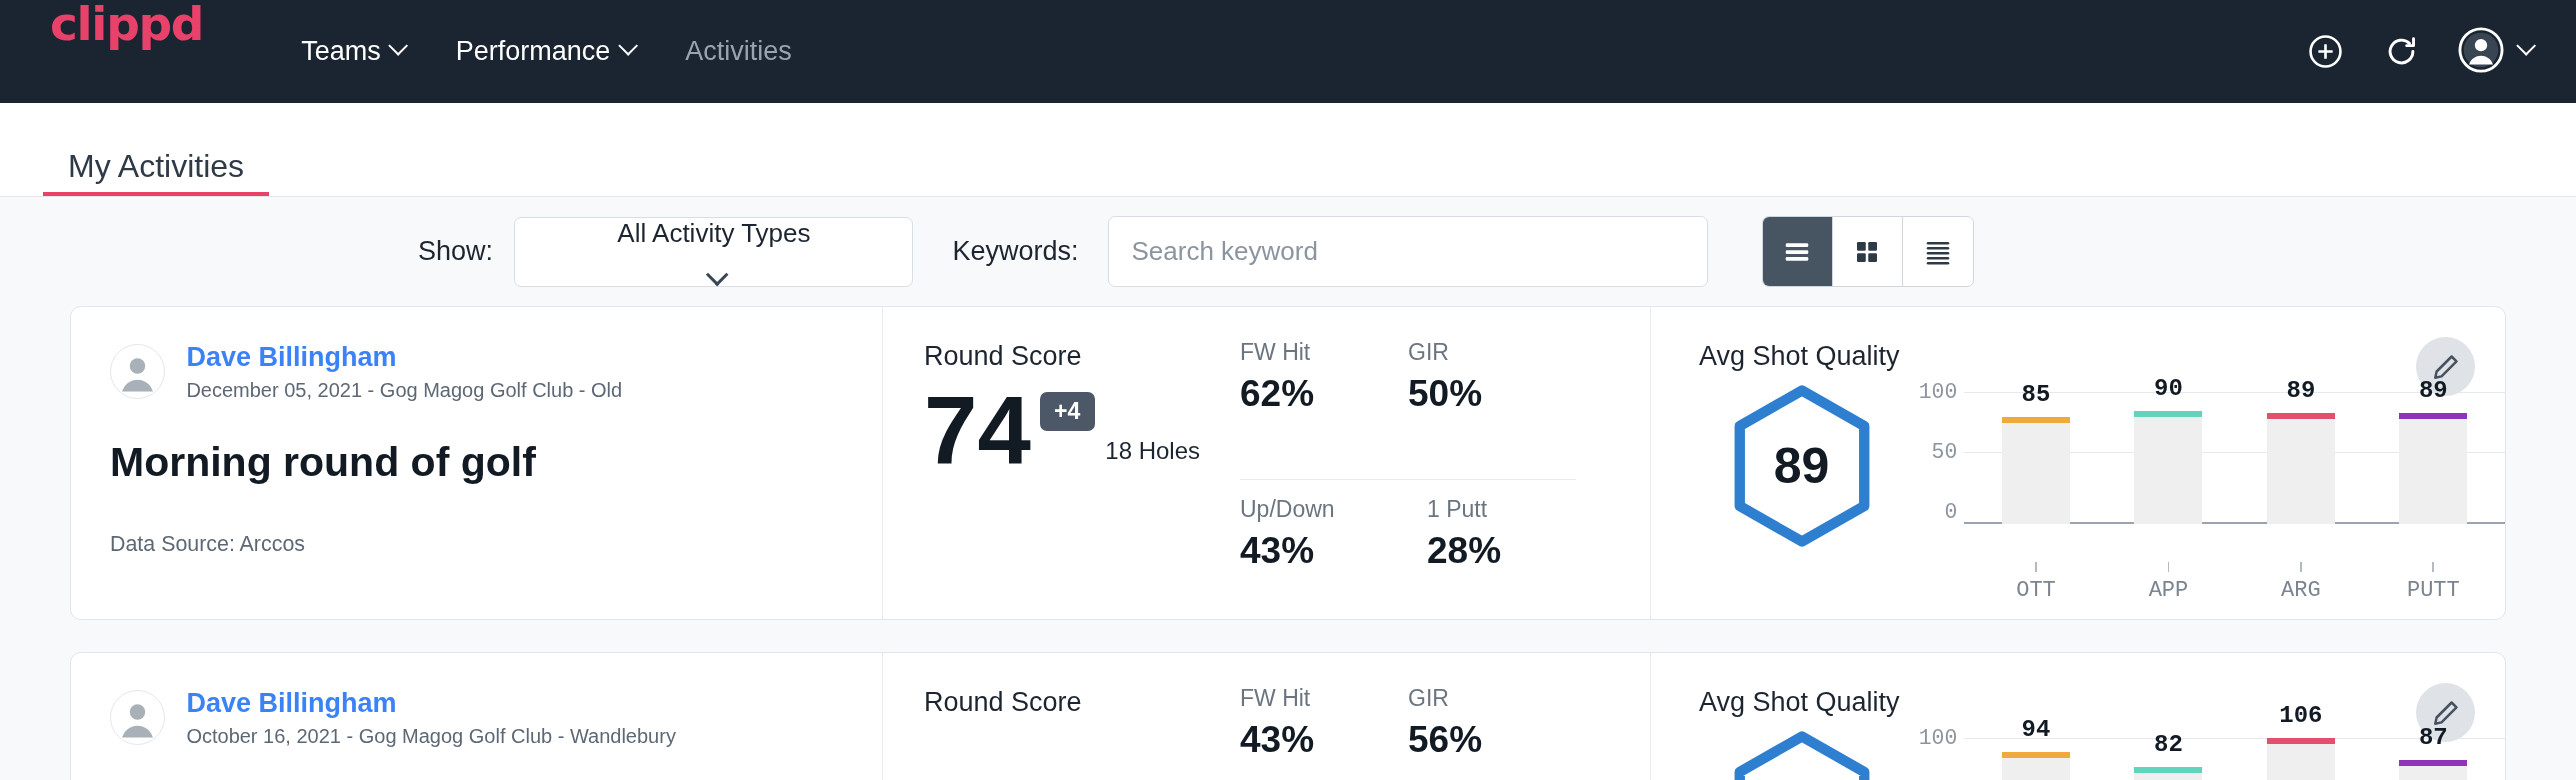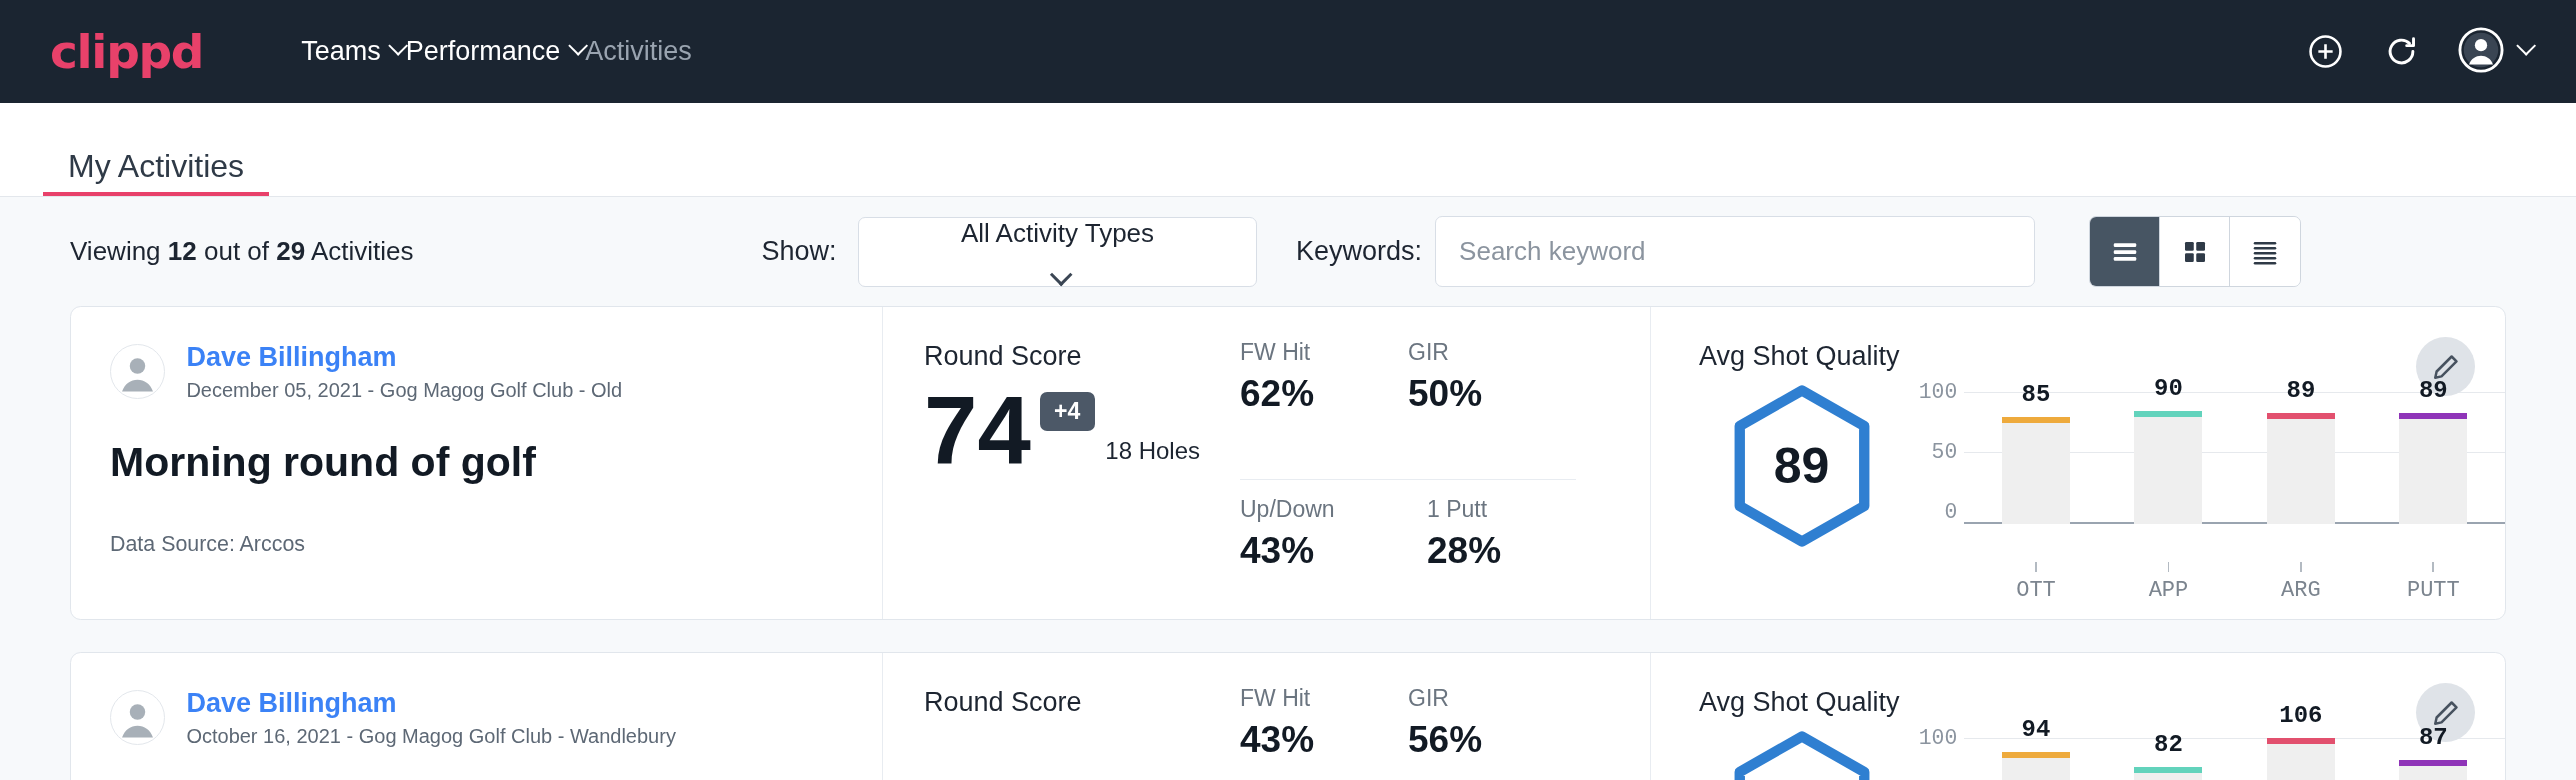--- a/index.html
+++ b/index.html
@@ -8,35 +8,34 @@
     font-family: "Liberation Sans", sans-serif;
     background: #ffffff;
     overflow: hidden;
   }
 
   
   .topnav {
     height: 103px;
     background: #1b2531;
     display: flex;
-    align-items: center;
     padding: 0 50px;
     position: relative;
   }
   .logo {
     font-size: 47px;
     font-weight: 700;
     color: #e8days;
     color: #e8416a;
     letter-spacing: -1.3px;
     margin-right: 98px;
     line-height: 1;
     font-family: "DejaVu Sans", sans-serif;
   }
-  .nav-items { display: flex; align-items: center; }
+  .nav-items { display: flex; align-items: center; gap: 50px; }
   .nav-item {
     display: flex; align-items: center; gap: 10.7px;
     color: #ffffff;
     font-size: 27px;
     cursor: pointer;
     white-space: nowrap;
   }
   .nav-item.muted { color: #9aa4b0; }
   .chev {
     width: 14.3px; height: 14.3px;
@@ -106,21 +105,21 @@
     color: #1d2531;
     cursor: pointer;
     flex-direction: column;
   }
   .select .chev2 {
     width: 16px; height: 16px;
     border-right: 3.6px solid #3b4654;
     border-bottom: 3.6px solid #3b4654;
     transform: rotate(45deg) translateY(-4.5px);
   }
-  .kwwrap { display: flex; align-items: center; gap: 13px; margin-left: 39px; }
+  .kwwrap { display: flex; align-items: center; gap: 29px; margin-left: 39px; }
   .search {
     width: 600px; height: 71px;
     background: #fff;
     border: 0.9px solid #d8dee6;
     border-radius: 7.1px;
     padding: 10px 23px;
     font-size: 26px;
     color: #701a75;
     font-family: "Liberation Sans", sans-serif;
   }
@@ -310,27 +309,20 @@
 
 <div class="tabstrip">
   <div class="tab active">
     <span>My Activities</span>
   </div>
 </div>
 
 <div class="page">
 
   <div class="filterbar">
-    <div class="viewing">
-      <span>Viewing</span>
-      <b>12</b>
-      <span>out of</span>
-      <b>29</b>
-      <span>Activities</span>
-    </div>
 
     <div class="showwrap">
       <div class="lbl">Show:</div>
       <div class="select">
         <span>All Activity Types</span>
         <span class="chev2"></span>
       </div>
     </div>
 
     <div class="kwwrap">

